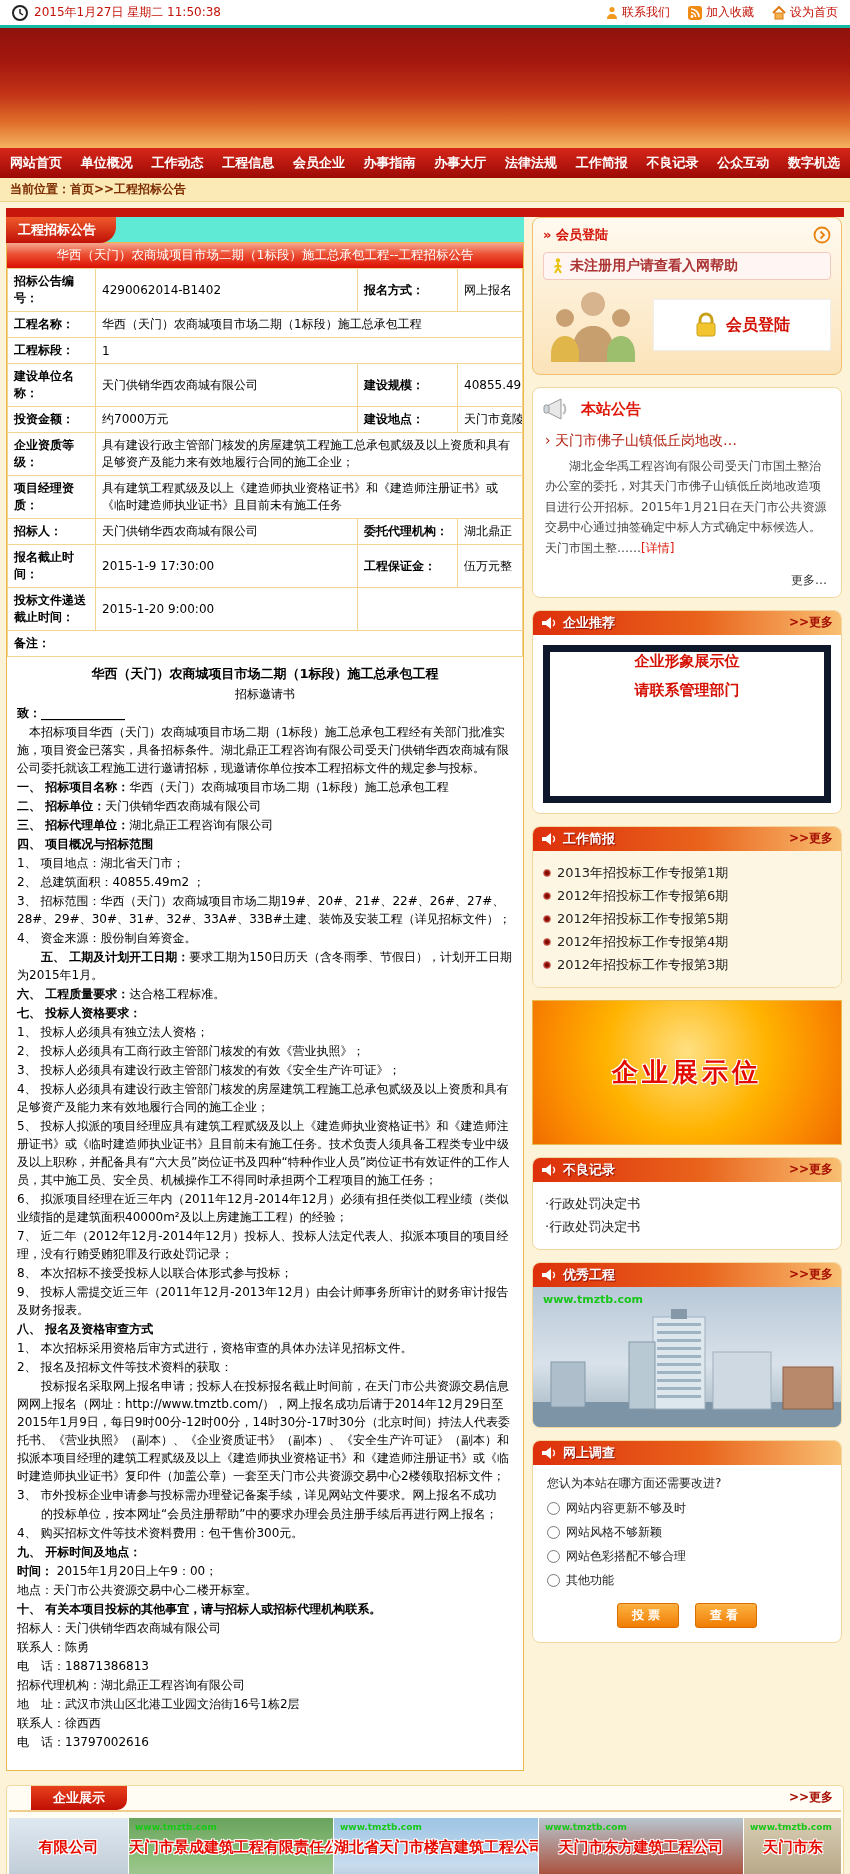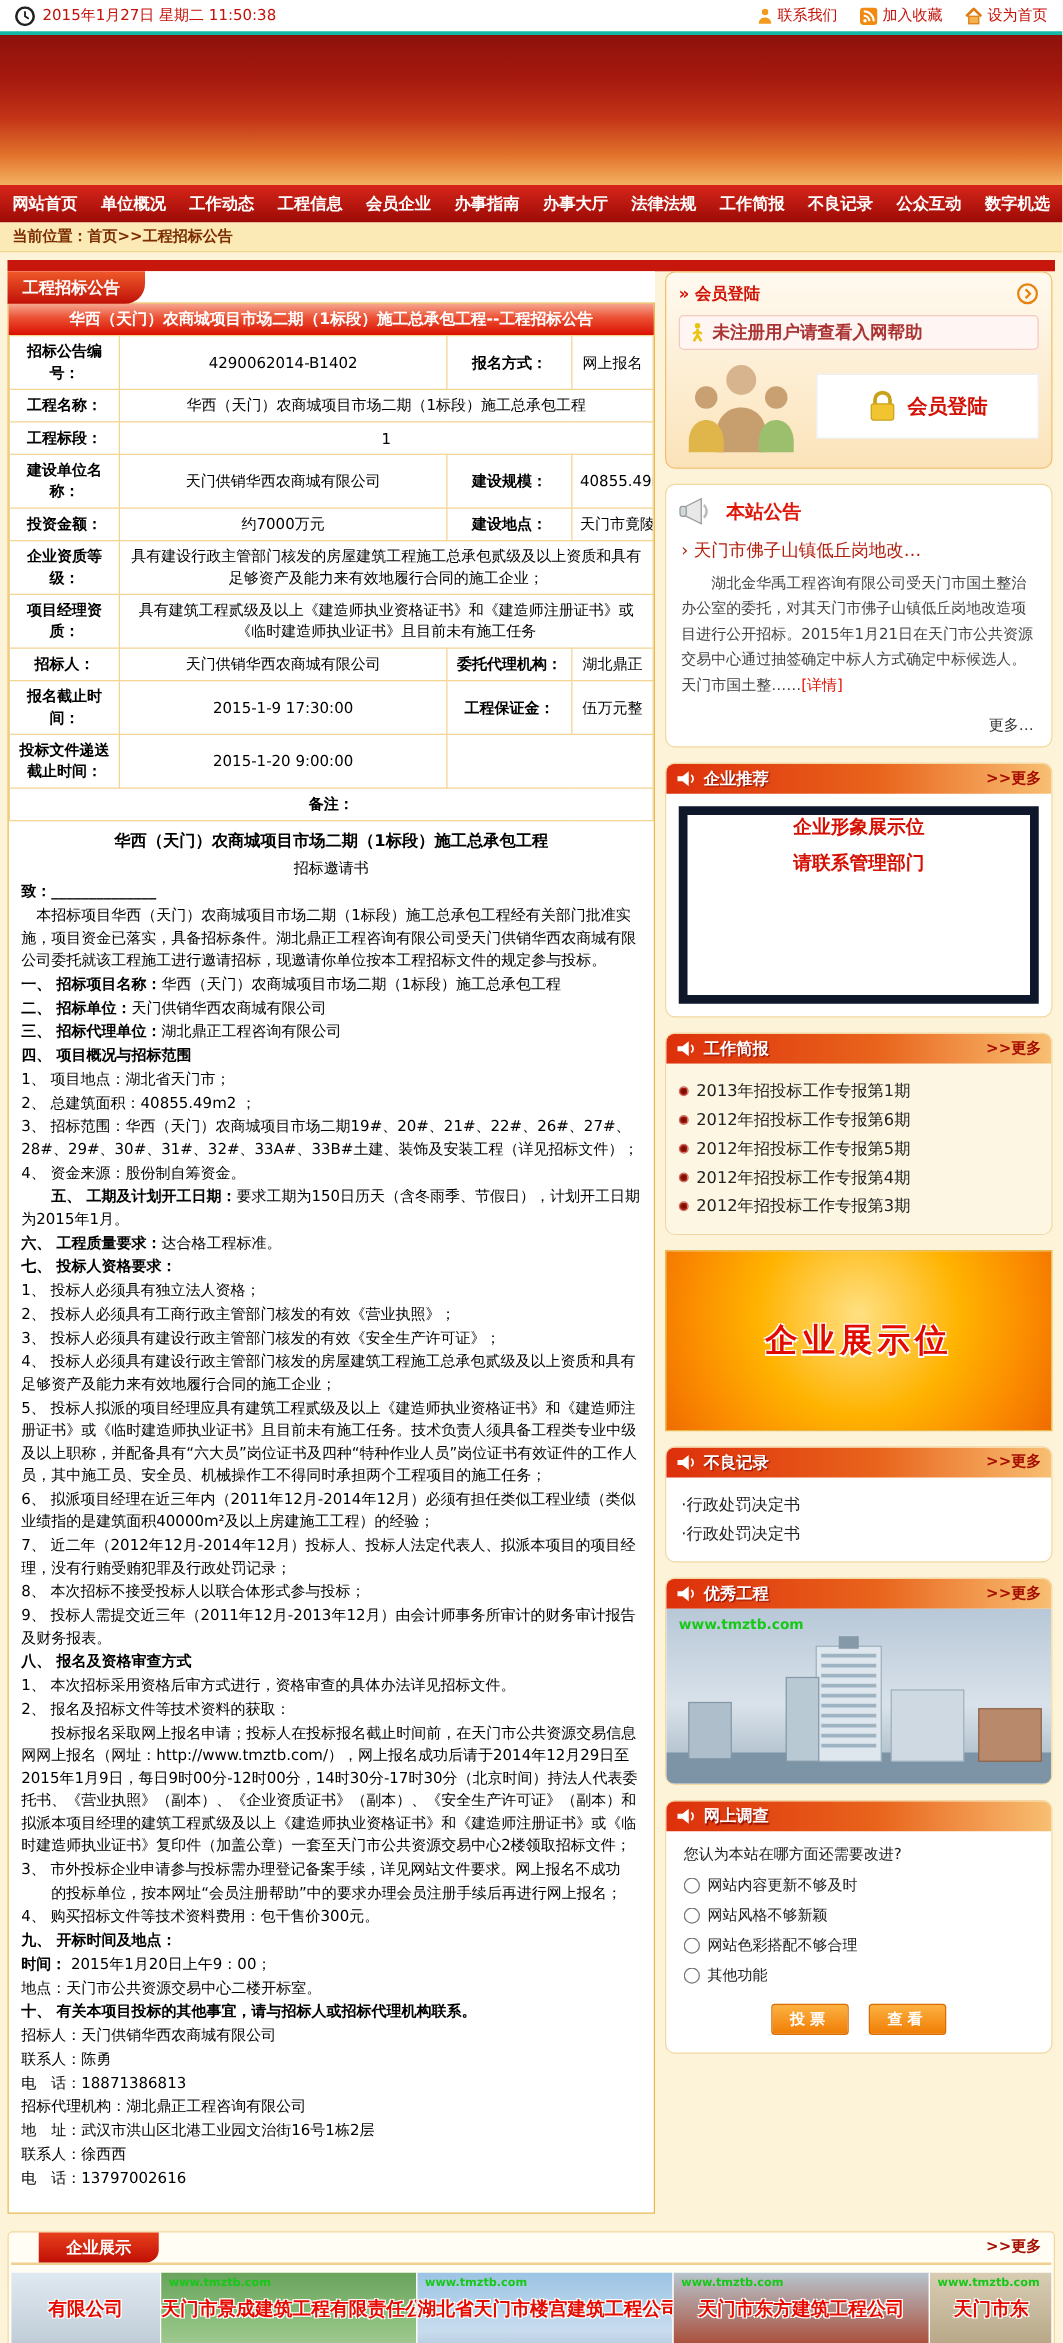--- a/index.html
+++ b/index.html
@@ -23,27 +23,27 @@
   
   .breadcrumb { height:24px; background:#fbe9b6; border-bottom:1px solid #eed28a; display:flex; align-items:center; padding:0 10px; font-size:12px; font-weight:bold; color:#7c2d00; }
 
   
   .content { background:#fdf3d8; padding:6px 6px 14px; }
   .redbar { height:9px; background:#c7170c; }
   .columns { display:flex; gap:8px; align-items:flex-start; }
   .leftcol { width:518px; }
   .rightcol { width:310px; }
 
-  .tabrow { background:#ffffff; height:25px; }
+  .tabrow { background:#5eead4; height:25px; }
   .tab { display:inline-block; background:linear-gradient(#ef5a2a,#c01008); color:#fff; font-weight:bold; font-size:13px; padding:4px 20px 4px 12px; border-radius:0 0 16px 0; }
 
   .box { border:1px solid #e9b94d; background:#fff; }
-  .titlebar { background:linear-gradient(#f5a78f,#ec5034 45%,#da1002); color:#fff; font-weight:bold; font-size:12.5px; text-align:center; padding:4px 2px; }
-
-  table.fields { width:100%; border-collapse:collapse; table-layout:fixed;text-align:center; }
+  .titlebar { background:linear-gradient(#f5a78f,#ec5034 45%,#da1002); color:#fff; font-weight:normal; font-size:12.5px; text-align:center; padding:4px 2px; }
+
+  table.fields { width:100%; border-collapse:collapse; table-layout:fixed; }
   table.fields td { border:1px solid #f3d491; font-size:12px; padding:4px 6px; word-break:break-all; vertical-align:middle; }
   td.lab { font-weight:bold; }
   td.nw { white-space:nowrap; overflow:hidden; }
 
   .bodytext { padding:6px 10px 18px; font-size:12px; line-height:1.5; }
   .bodytext p { margin:1px 0; }
   .line.center { text-align:center; }
   .line.center-bold { text-align:center; font-weight:bold; font-size:13px; }
   .line b { font-weight:bold; }
 

